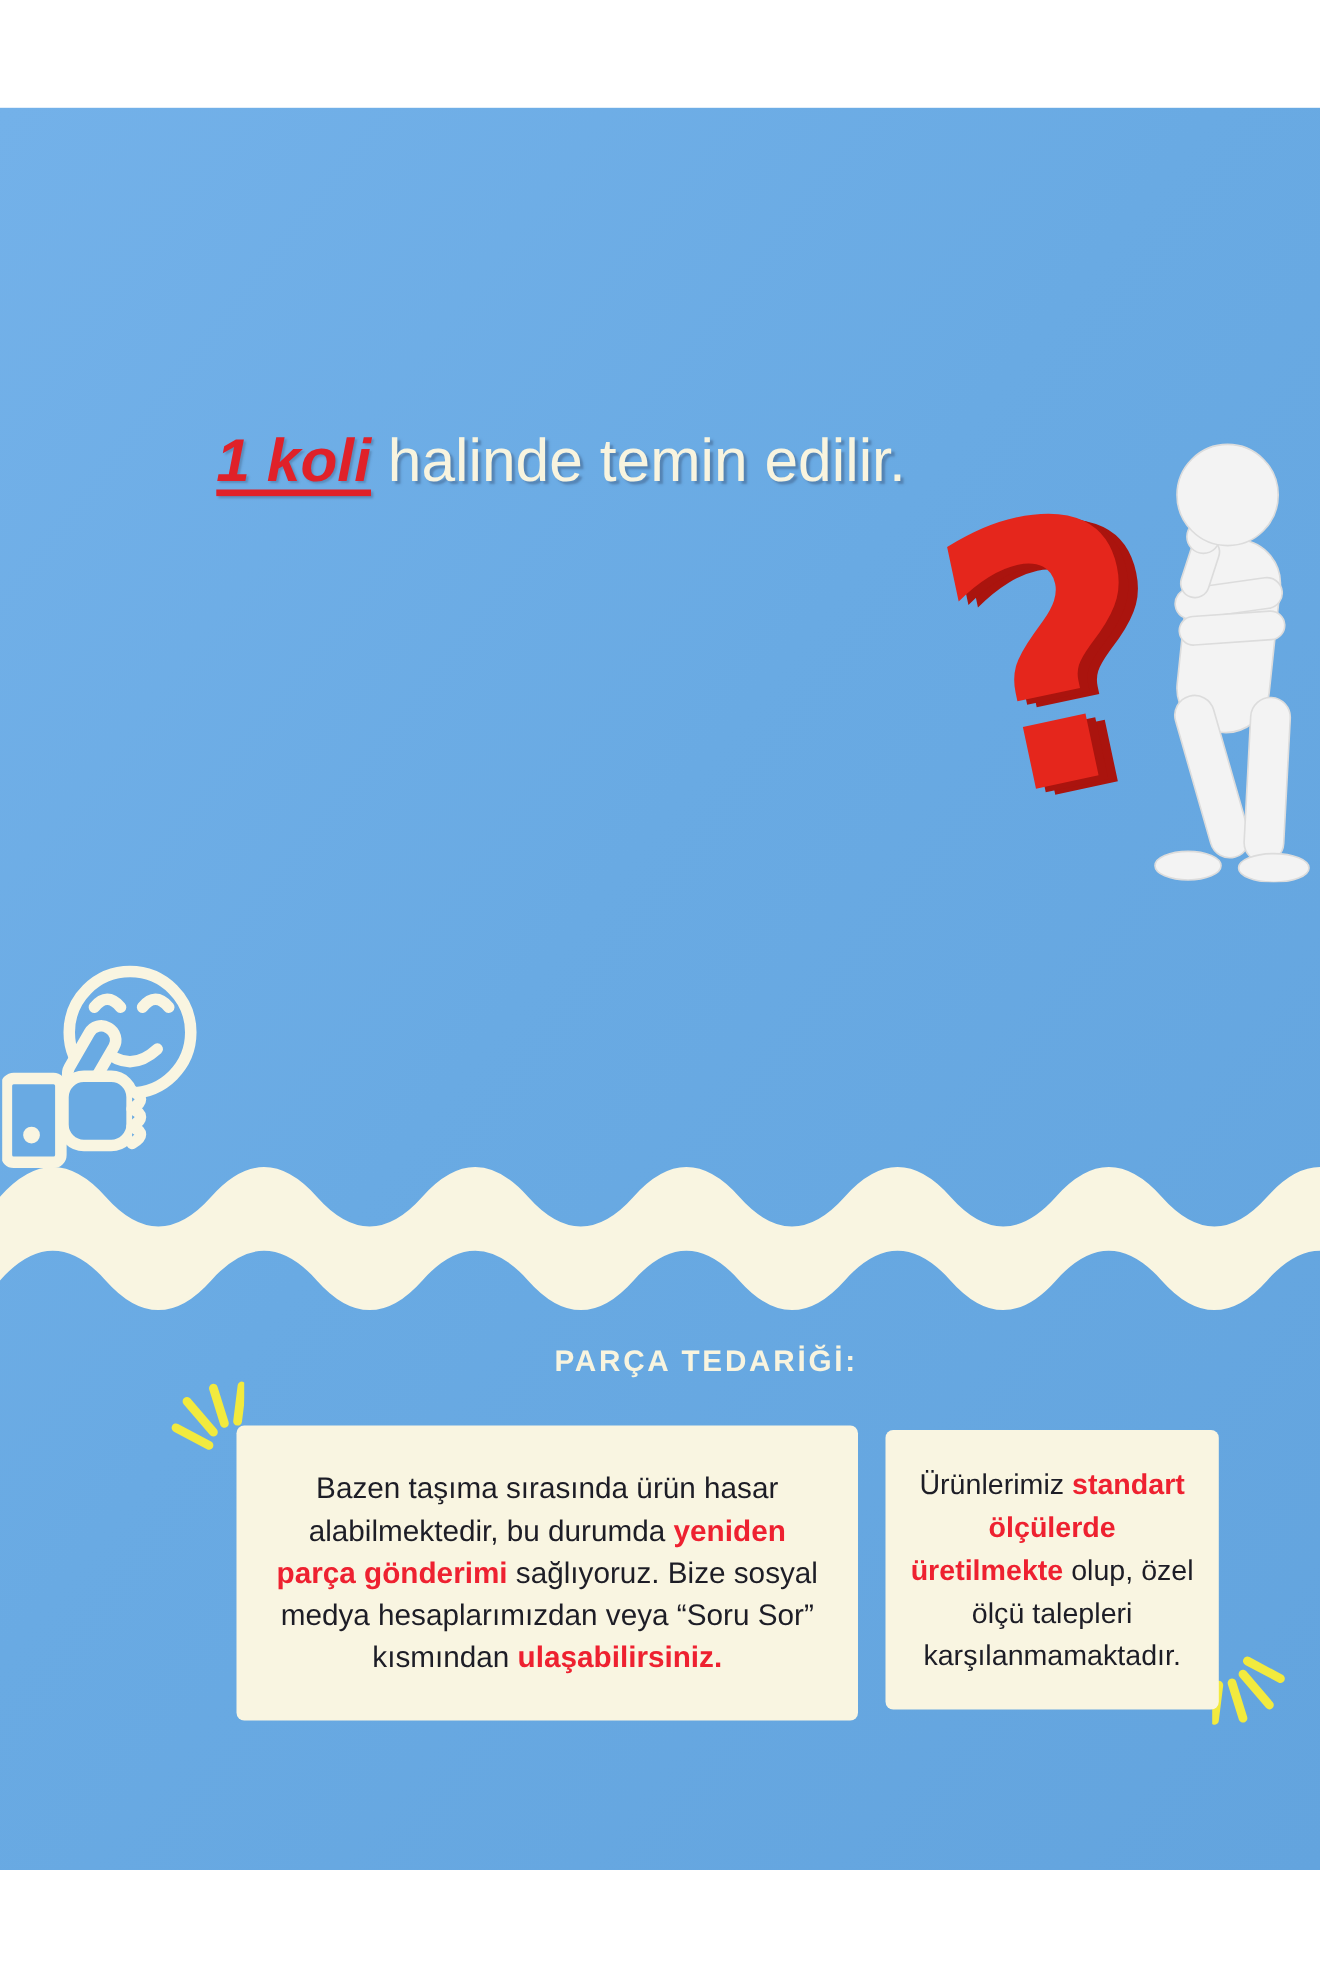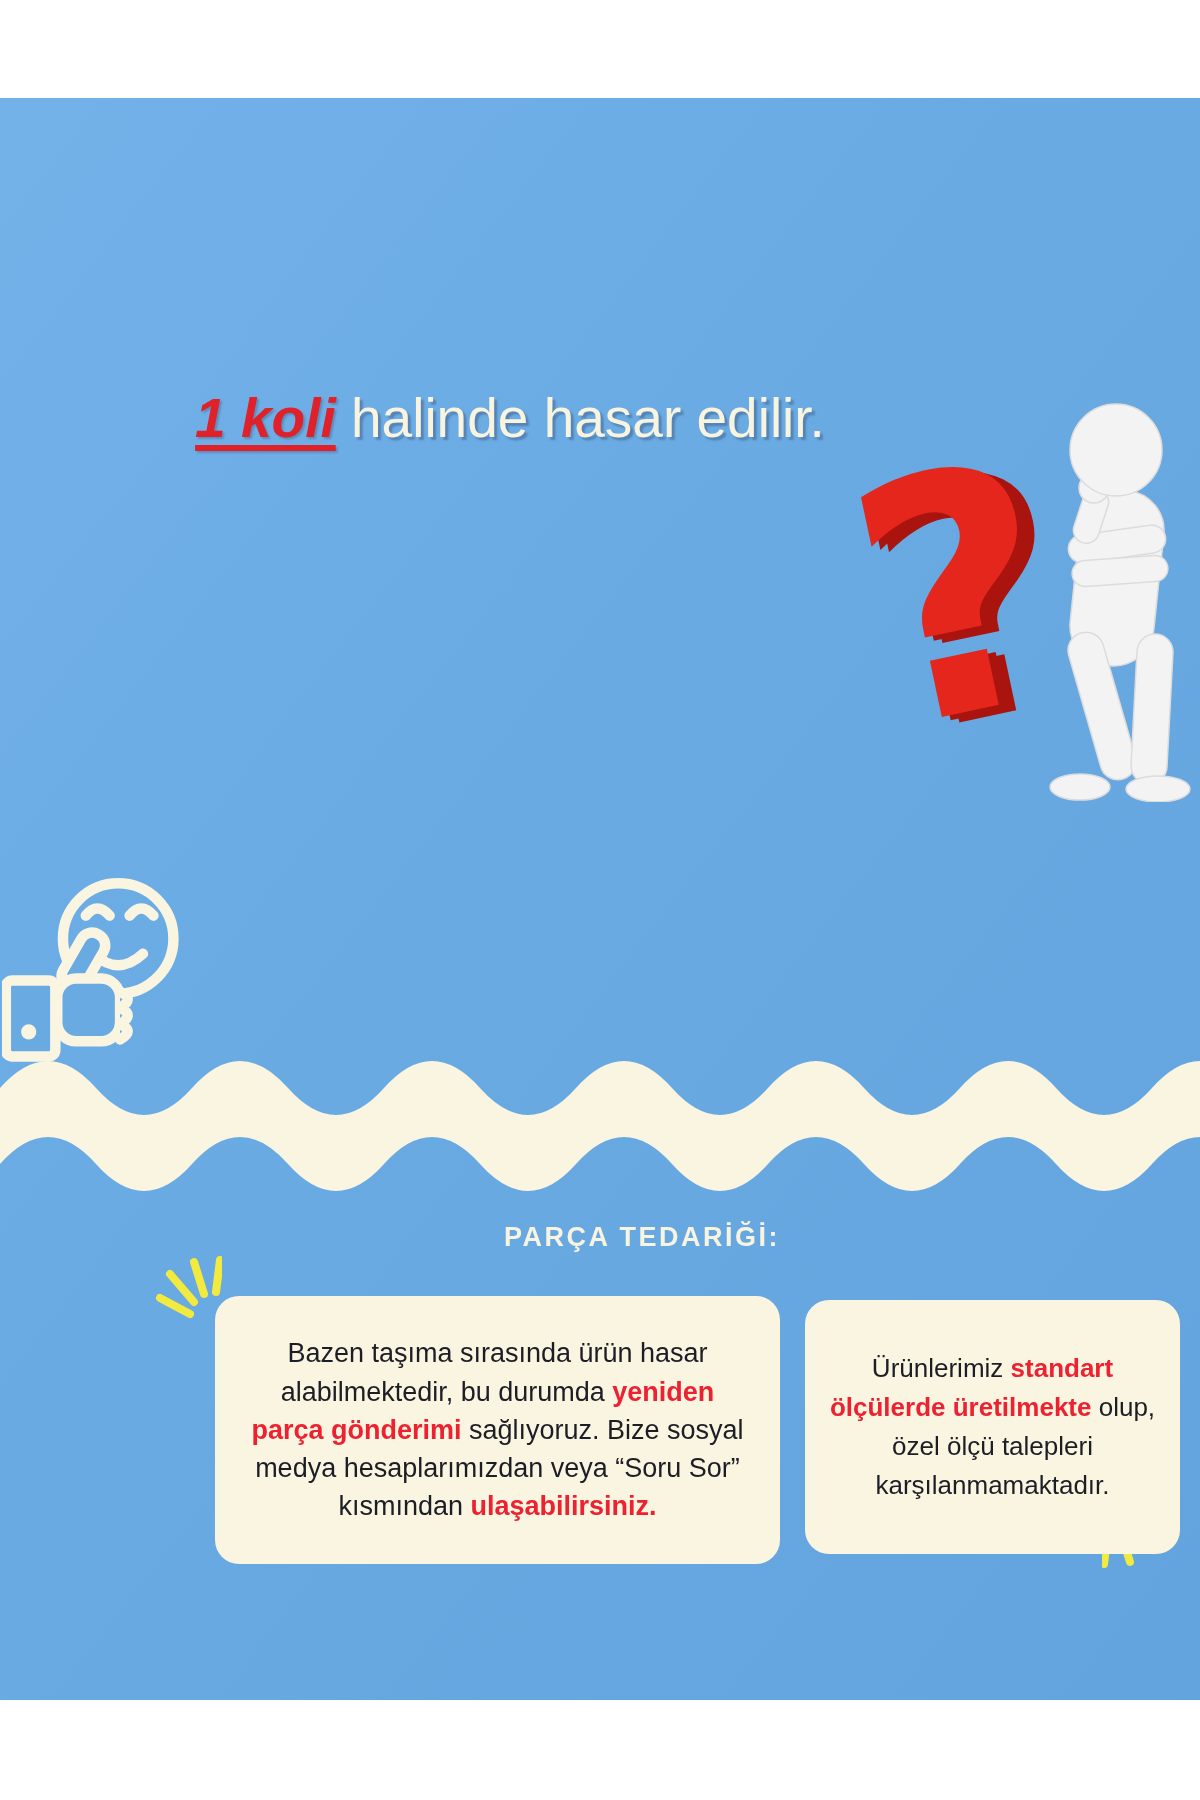--- a/index.html
+++ b/index.html
@@ -35,27 +35,27 @@
     margin-top:34px;
   }
   .sg-red{color:var(--red_accent);font-weight:bold;}
   .section-heading{
     position:absolute;color:var(--cream_text);font-weight:bold;
     font-size:27px;letter-spacing:2.5px;text-align:right;
   }
   .heading-parts{left:215px;top:1222px;width:565px;}
   .heading-size{left:805px;top:1222px;width:355px;}
   .card{
-    position:absolute;background:var(--cream);border-radius:24px;
+    position:absolute;background:var(--cream);border-radius:7px;
     color:var(--dark_text);text-align:center;
     display:flex;align-items:center;justify-content:center;
     box-sizing:border-box;
   }
   .card-parts{left:215px;top:1296px;width:565px;height:268px;padding:20px 26px;font-size:27px;line-height:1.42;}
-  .card-size{left:805px;top:1300px;width:375px;height:254px;padding:20px 22px;font-size:26px;line-height:1.5;}
+  .card-size{left:805px;top:1300px;width:303px;height:254px;padding:20px 22px;font-size:26px;line-height:1.5;}
   svg{position:absolute;display:block;}
   .wave-svg{left:0;top:1042px;}
   .wave-path{fill:var(--cream);}
   .qfig-svg{left:840px;top:362px;}
   .q-shadow{fill:var(--red_dark);}
   .q-main{fill:var(--red_3d);}
   .fig-part{fill:var(--figure_white);stroke:#dcdcdc;stroke-width:1.5;}
   .thumb-svg{left:2px;top:866px;}
   .line-cream{stroke:var(--cream);stroke-width:11;fill:none;stroke-linecap:round;stroke-linejoin:round;}
   .fill-blue{fill:var(--sky_blue);}
@@ -64,21 +64,21 @@
   .sparkle-tl{left:138px;top:1238px;}
   .sparkle-br{left:1102px;top:1502px;transform:rotate(180deg);}
 </style>
 </head>
 <body>
 
 <div class="poster">
   <div class="blue-area"></div>
 
 
-  <div class="sky-text delivery"><span class="sg-hl">1 koli</span><span class="sg-p"> halinde hasar edilir.</span></div>
+  <div class="sky-text delivery"><span class="sg-hl">1 koli</span><span class="sg-p"> halinde temin edilir.</span></div>
 
 
   <svg class="qfig-svg" width="360" height="440" viewBox="0 0 360 440" aria-hidden="true">
     <g transform="rotate(-12 120 210)">
       <text class="q-shadow" x="16" y="348" font-size="330" font-weight="bold" font-family="DejaVu Sans, sans-serif" transform="translate(16,9)">?</text>
       <text class="q-shadow" x="16" y="348" font-size="330" font-weight="bold" font-family="DejaVu Sans, sans-serif" transform="translate(8,5)">?</text>
       <text class="q-main" x="16" y="348" font-size="330" font-weight="bold" font-family="DejaVu Sans, sans-serif">?</text>
     </g>
     <g>
       <rect class="fig-part" x="235" y="128" width="84" height="176" rx="40" transform="rotate(6 277 216)"></rect>

